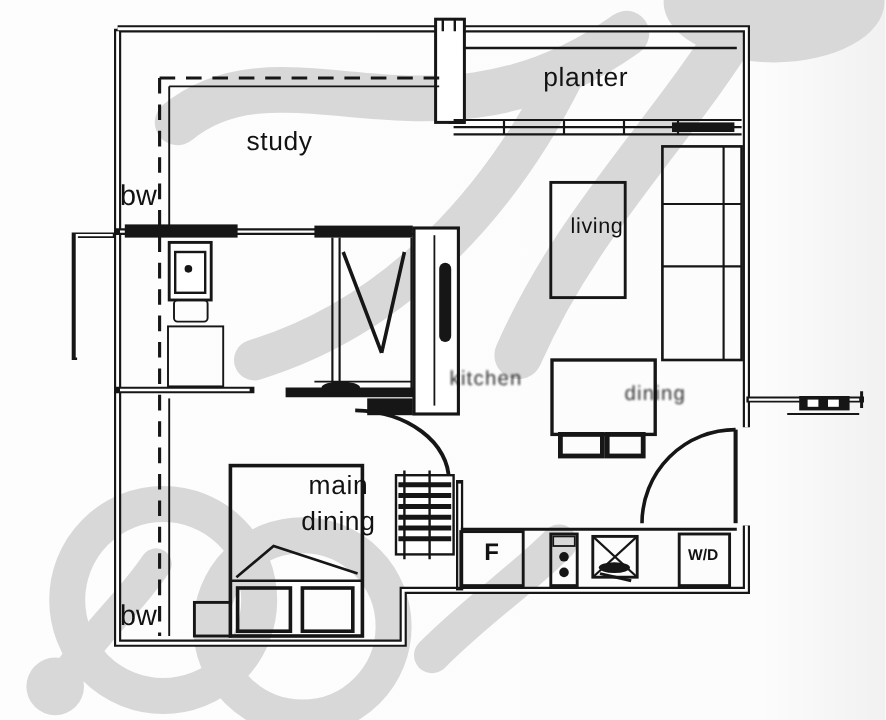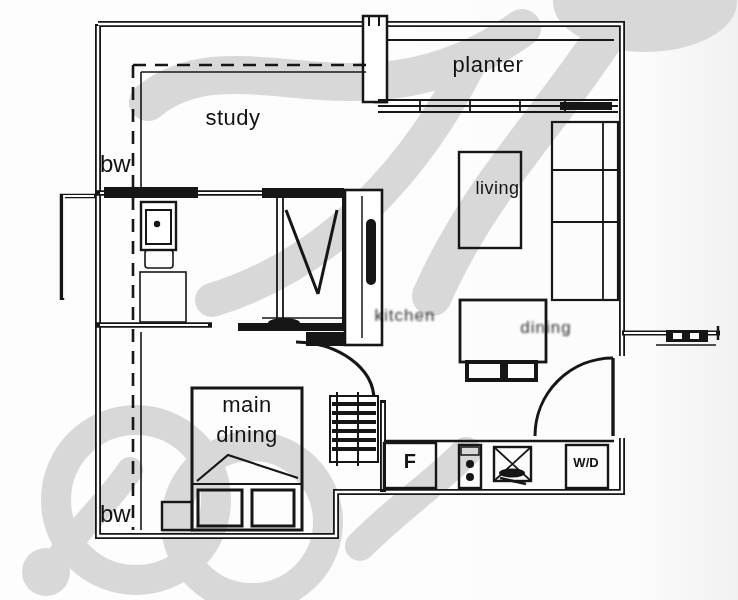--- a/index.html
+++ b/index.html
@@ -17,21 +17,21 @@
     text-align:center;
     color:#121212;
     line-height:1.15;
     white-space:nowrap;
     letter-spacing:0.5px;
   }
   .room{font-size:22px;}
   .bw{font-size:24px;letter-spacing:0;}
   .appliance{font-weight:bold;}
   .blurred{filter:blur(0.9px);opacity:0.88;letter-spacing:1px;}
-  .two-line{white-space:normal;line-height:1.35;}
+  .two-line{white-space:normal;line-height:1.35;margin-left:35px;}
   
   .pos-planter{left:430px;top:52px;width:116px;}
   .pos-study{left:185px;top:105px;width:96px;}
   .pos-bw-top{left:100px;top:150px;width:40px;text-align:left;}
   .pos-bw-bottom{left:100px;top:500px;width:40px;text-align:left;}
   .pos-living{left:459px;top:178px;width:77px;font-size:18px;}
   .pos-bath{left:168px;top:236px;width:88px;}
   .pos-kitchen{left:360px;top:306px;width:90px;font-size:17px;}
   .pos-dining{left:460px;top:318px;width:108px;font-size:17px;padding-left:32px;}
   .pos-bedroom{left:192px;top:390px;width:110px;}

